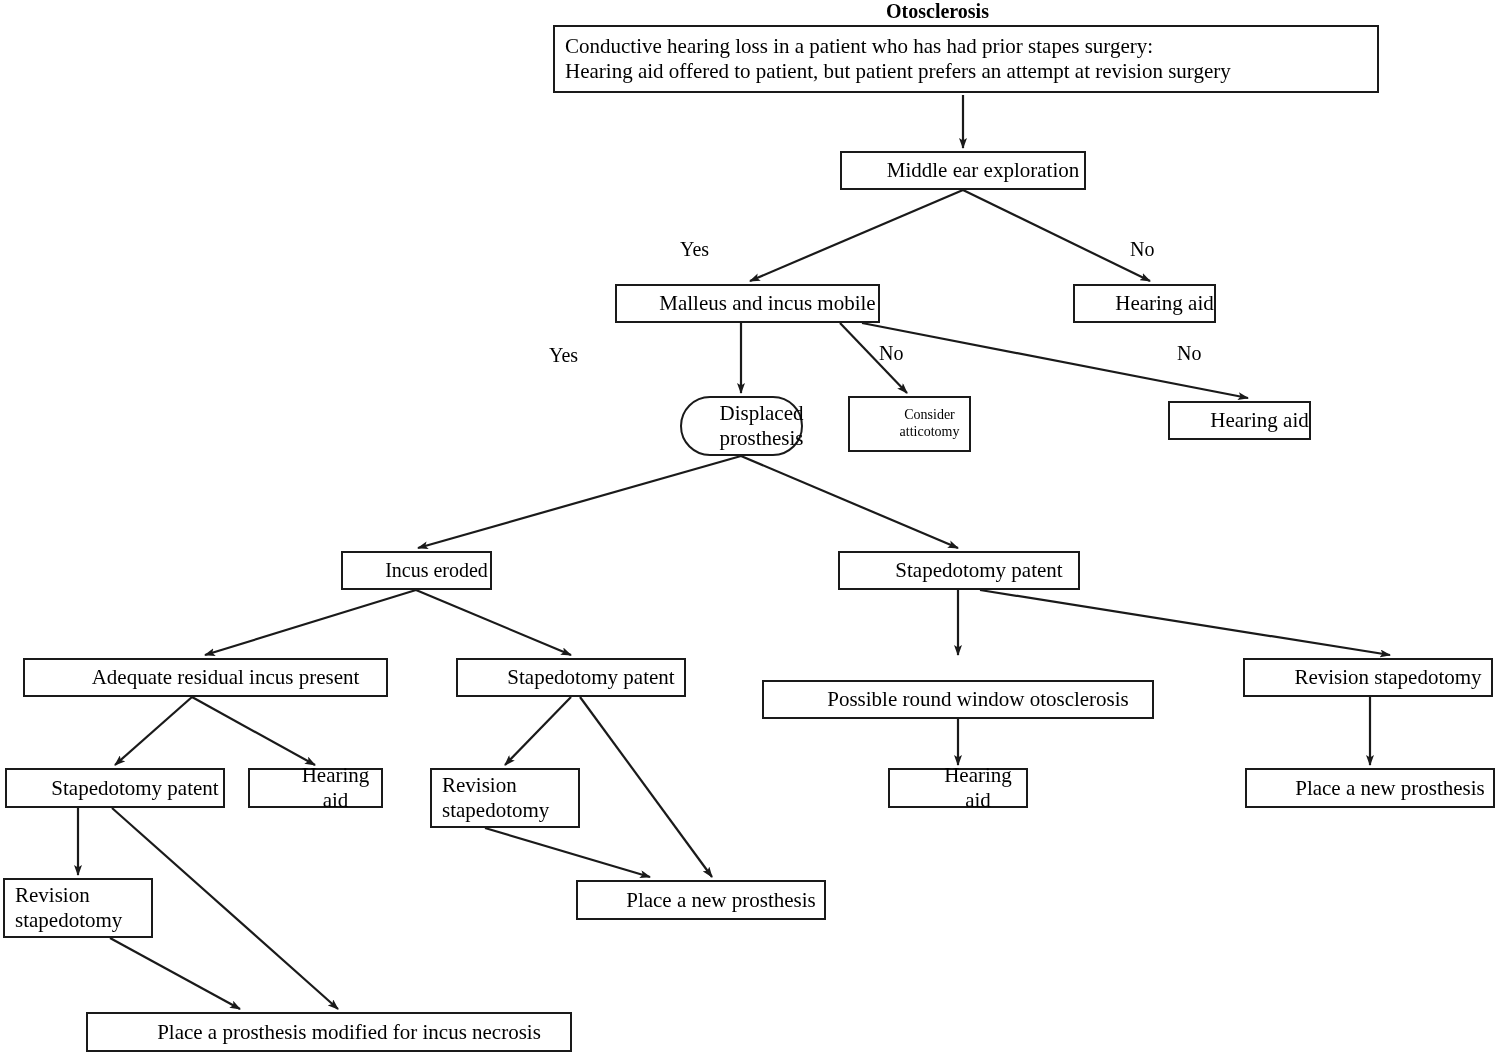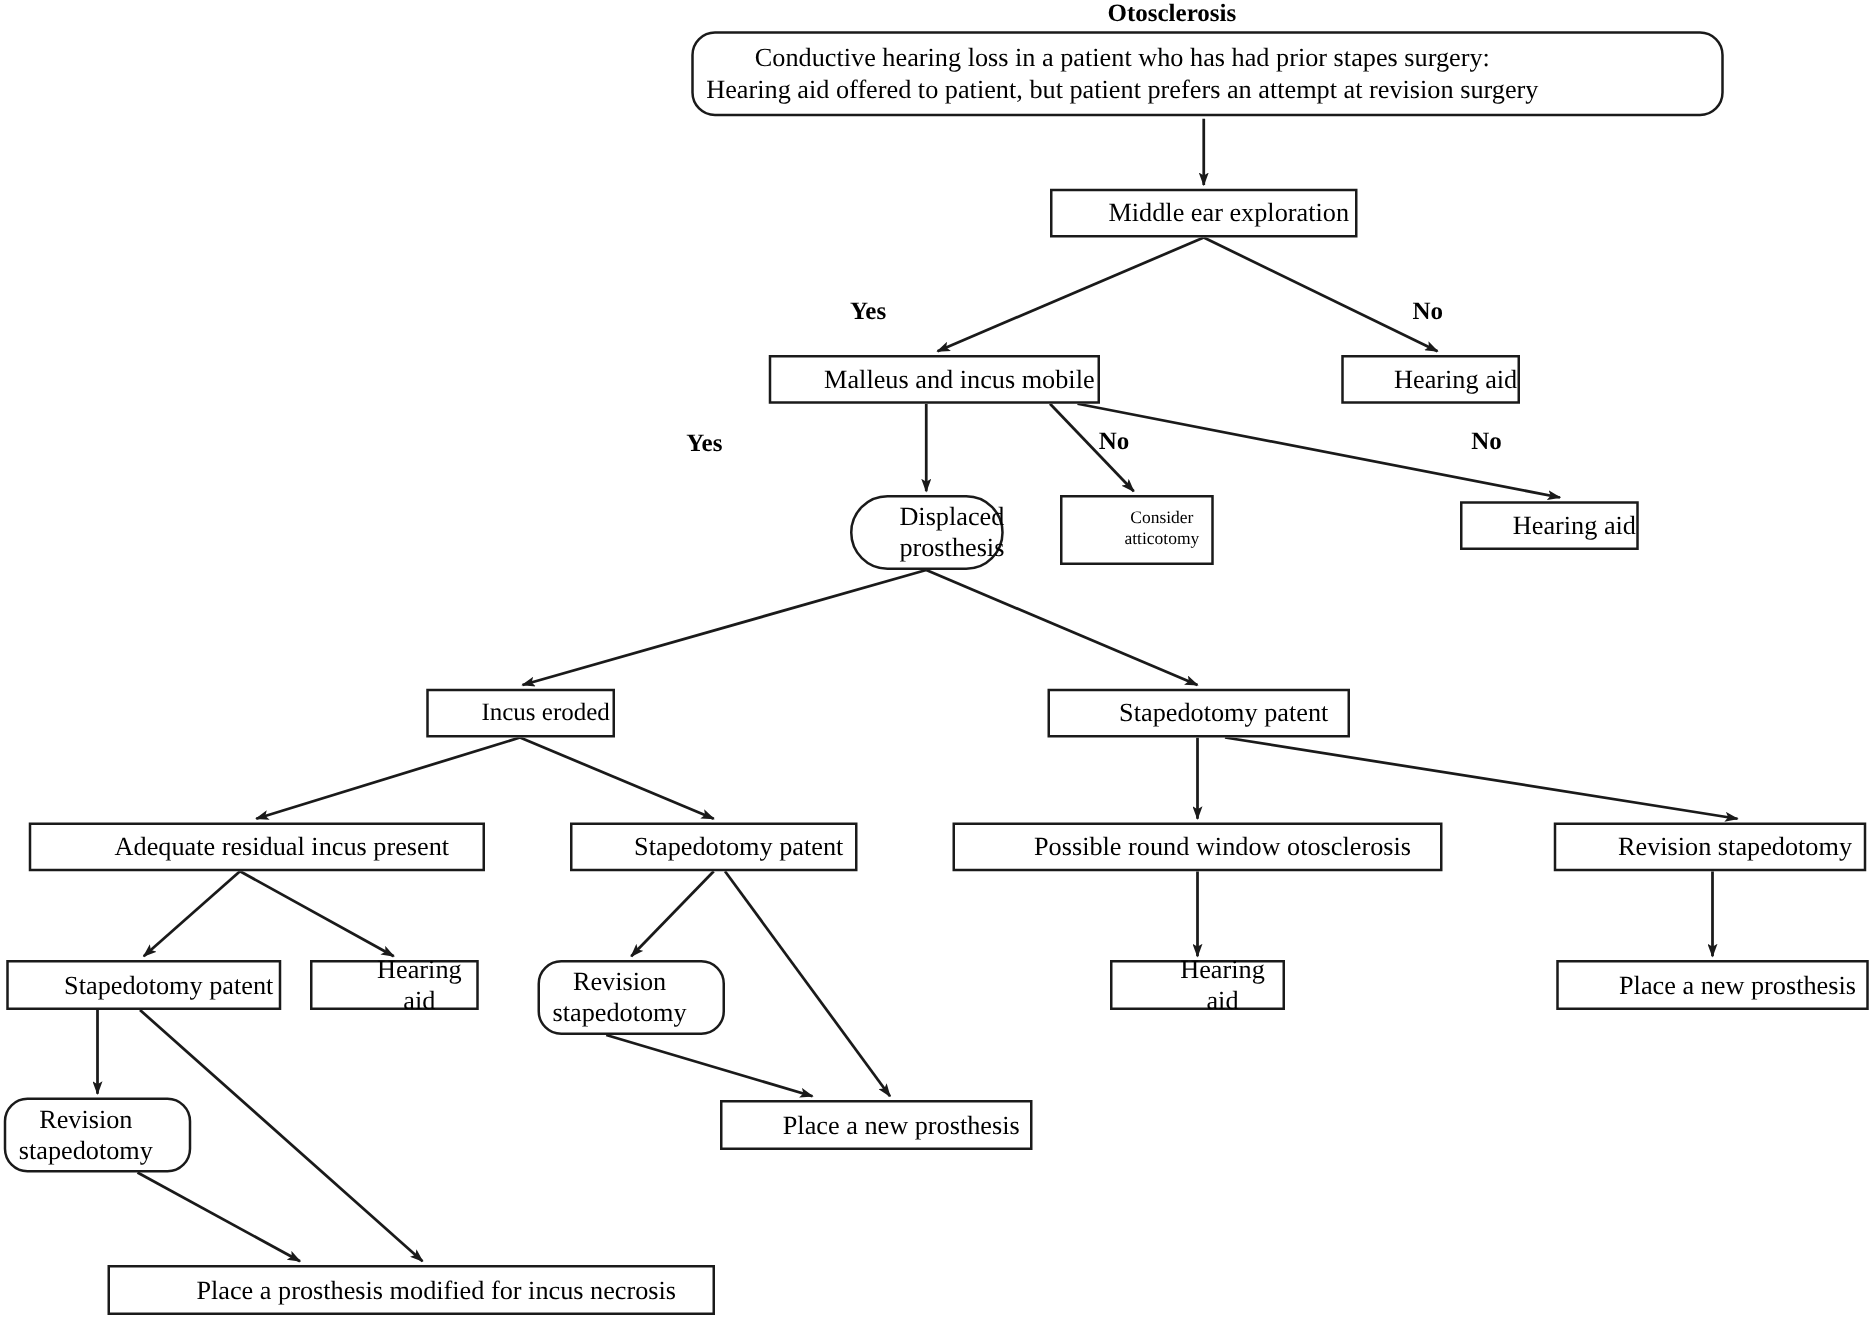--- a/index.html
+++ b/index.html
@@ -32,37 +32,36 @@
     align-items: center;
     justify-content: center;
     text-align: center;
     color: #000000;
     font-family: "Liberation Serif", "DejaVu Serif", serif;
     line-height: 1.18;
     padding-left: 40px;
   }
   .node.left-align {
     justify-content: flex-start;
-    text-align: center;
-    border-radius: 19px;
+    text-align: left;
   }
   .node-text {
     display: block;
     white-space: pre-line;
   }
   .title-label {
     position: absolute;
     font-weight: bold;
     color: #000000;
     font-family: "Liberation Serif", "DejaVu Serif", serif;
     white-space: nowrap;
   }
   .branch-label {
     position: absolute;
-    font-weight: bold;
+    font-weight: normal;
     color: #000000;
     font-family: "Liberation Serif", "DejaVu Serif", serif;
     white-space: nowrap;
   }
 </style>
 </head>
 <body>
 
 <div id="diagram-root">
 
@@ -128,21 +127,21 @@
       </div>
       <div class="node" style="left: 838px; top: 551px; width: 242px; height: 39px; font-size: 21px;">
         <span class="node-text">Stapedotomy patent</span>
       </div>
       <div class="node" style="left: 23px; top: 658px; width: 365px; height: 39px; font-size: 21px;">
         <span class="node-text">Adequate residual incus present</span>
       </div>
       <div class="node" style="left: 456px; top: 658px; width: 230px; height: 39px; font-size: 21px;">
         <span class="node-text">Stapedotomy patent</span>
       </div>
-      <div class="node" style="left: 762px; top: 658px; width: 392px; height: 39px; font-size: 21px;">
+      <div class="node" style="left: 762px; top: 680px; width: 392px; height: 39px; font-size: 21px;">
         <span class="node-text">Possible round window otosclerosis</span>
       </div>
       <div class="node" style="left: 1243px; top: 658px; width: 250px; height: 39px; font-size: 21px;">
         <span class="node-text">Revision stapedotomy</span>
       </div>
       <div class="node" style="left: 5px; top: 768px; width: 220px; height: 40px; font-size: 21px;">
         <span class="node-text">Stapedotomy patent</span>
       </div>
       <div class="node" style="left: 248px; top: 768px; width: 135px; height: 40px; font-size: 21px;">
         <span class="node-text">Hearing aid</span>

